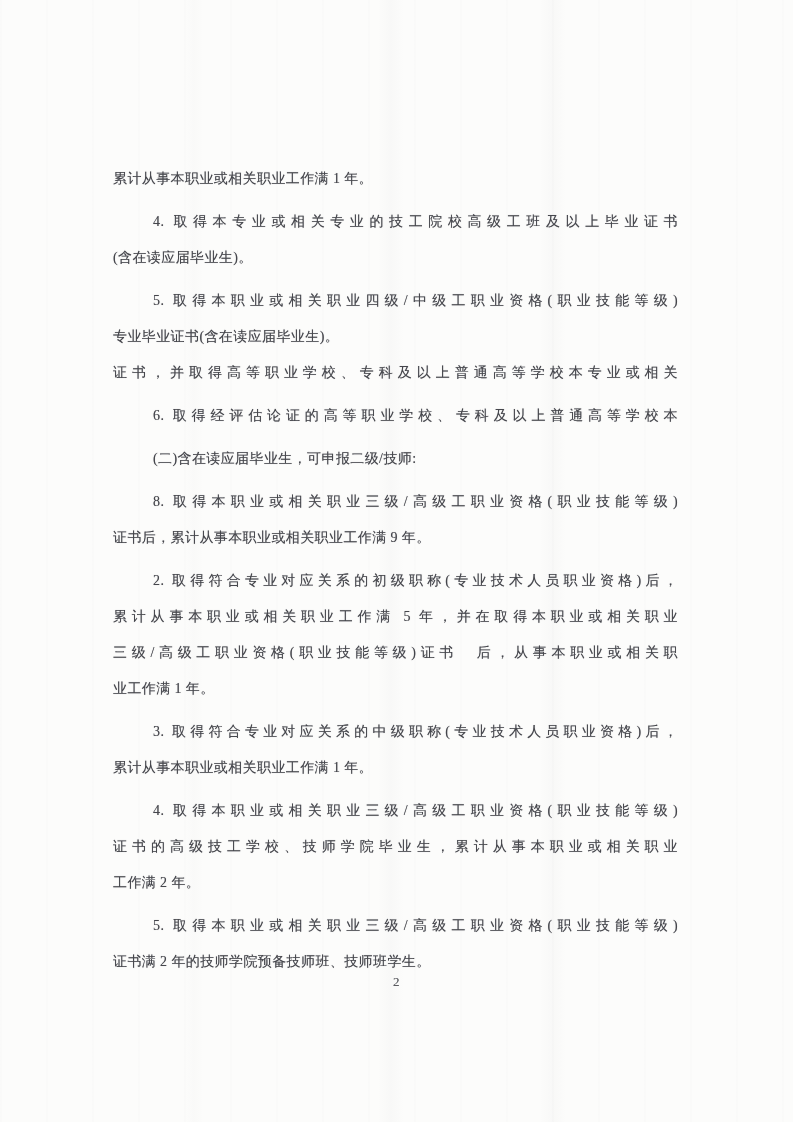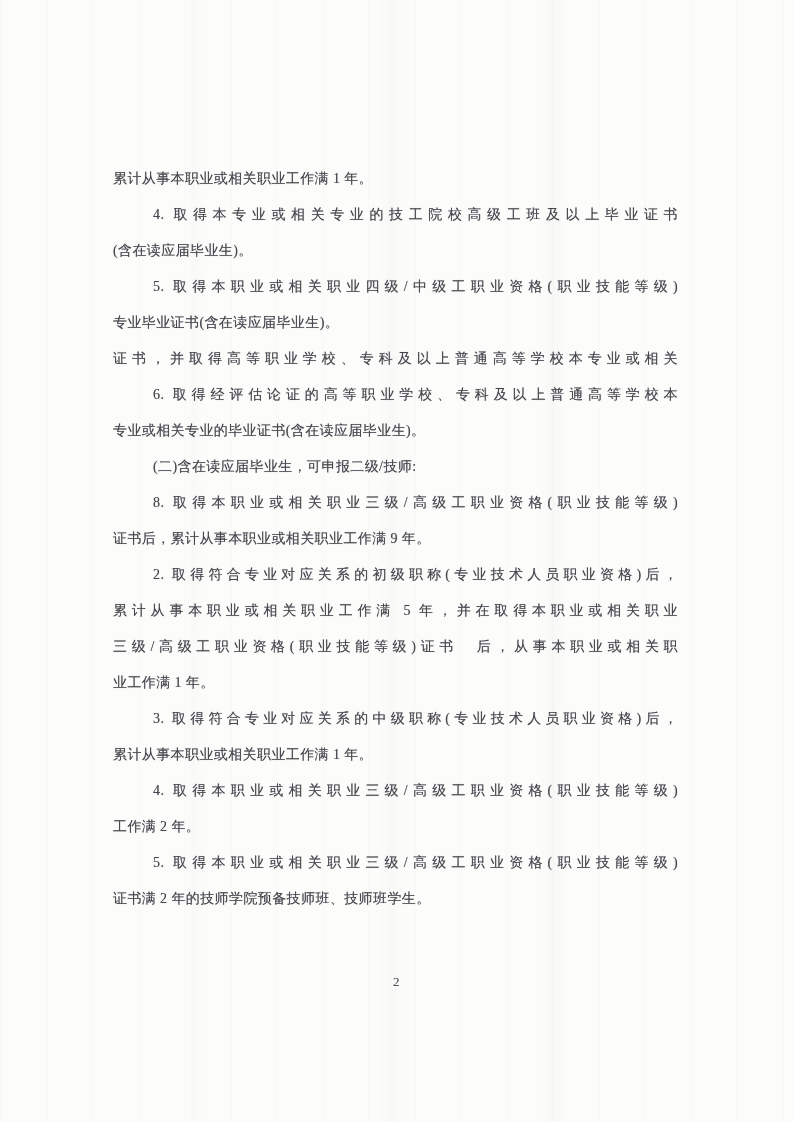--- a/index.html
+++ b/index.html
@@ -51,20 +51,21 @@
     text-shadow: 0 0 0.7px rgba(80,81,88,0.55);
     text-align: left;
   }
   .line.justify {
     white-space: normal;
     text-align: justify;
     text-align-last: justify;
   }
   .line.indent {
     text-indent: 40px;
+    margin-top: 7px;
   }
   .page-number {
     position: absolute;
     left: 0;
     right: 0;
     top: 974px;
     text-align: center;
     font-size: 13px;
     color: #5a5b60;
     letter-spacing: 0.5px;
@@ -80,30 +81,30 @@
   <div class="streak s3"></div>
 
   <div class="doc-body" id="doc-body">
       <div class="line">累计从事本职业或相关职业工作满 1 年。</div>
       <div class="line indent justify">4. 取得本专业或相关专业的技工院校高级工班及以上毕业证书</div>
       <div class="line">(含在读应届毕业生)。</div>
       <div class="line indent justify">5. 取得本职业或相关职业四级/中级工职业资格(职业技能等级)</div>
       <div class="line">专业毕业证书(含在读应届毕业生)。</div>
       <div class="line justify">证书，并取得高等职业学校、专科及以上普通高等学校本专业或相关</div>
       <div class="line indent justify">6. 取得经评估论证的高等职业学校、专科及以上普通高等学校本</div>
-      <div class="line">专业或相关专业的毕业证书(含在读应届毕业生)。</div>
       <div class="line indent">(二)含在读应届毕业生，可申报二级/技师:</div>
       <div class="line indent justify">8. 取得本职业或相关职业三级/高级工职业资格(职业技能等级)</div>
       <div class="line">证书后，累计从事本职业或相关职业工作满 9 年。</div>
       <div class="line indent justify">2. 取得符合专业对应关系的初级职称(专业技术人员职业资格)后，</div>
       <div class="line justify">累计从事本职业或相关职业工作满 5 年，并在取得本职业或相关职业</div>
       <div class="line justify">三级/高级工职业资格(职业技能等级)证书　后，从事本职业或相关职</div>
       <div class="line">业工作满 1 年。</div>
       <div class="line indent justify">3. 取得符合专业对应关系的中级职称(专业技术人员职业资格)后，</div>
       <div class="line">累计从事本职业或相关职业工作满 1 年。</div>
       <div class="line indent justify">4. 取得本职业或相关职业三级/高级工职业资格(职业技能等级)</div>
+      <div class="line justify">证书的高级技工学校、技师学院毕业生，累计从事本职业或相关职业</div>
       <div class="line">工作满 2 年。</div>
       <div class="line indent justify">5. 取得本职业或相关职业三级/高级工职业资格(职业技能等级)</div>
       <div class="line">证书满 2 年的技师学院预备技师班、技师班学生。</div>
     </div>
 
   <div class="page-number">2</div>
 </div>
 
 </body></html>

